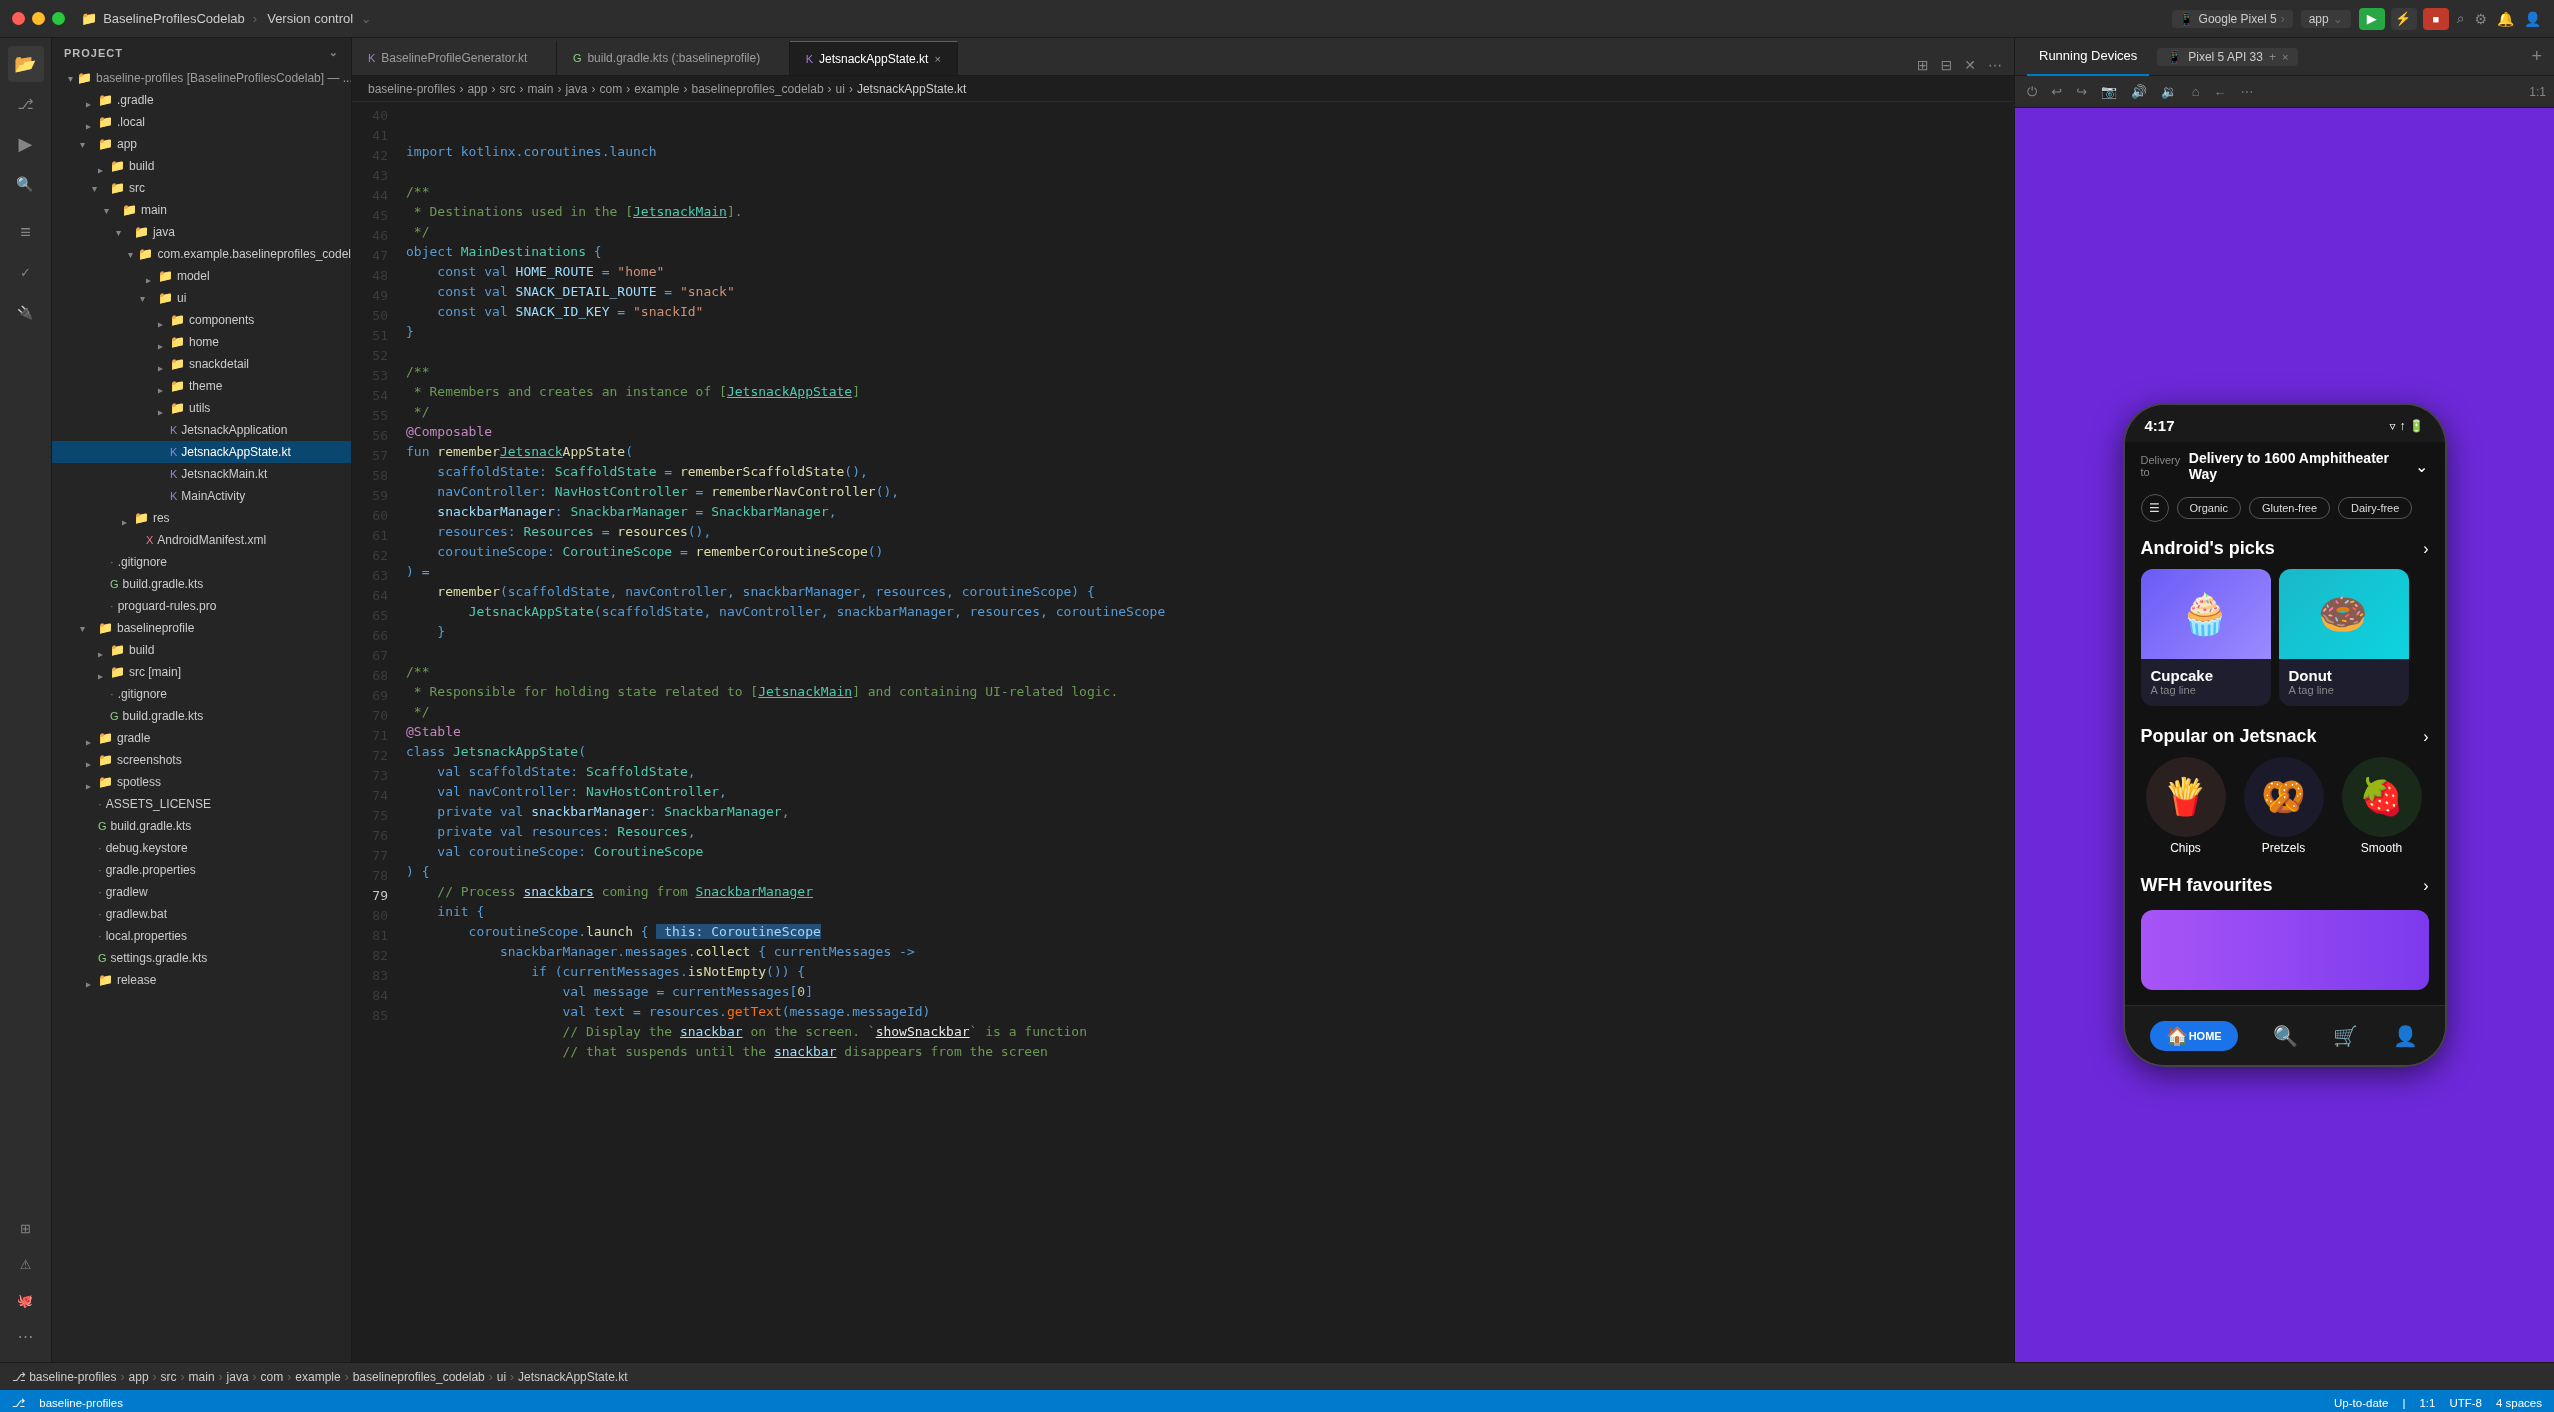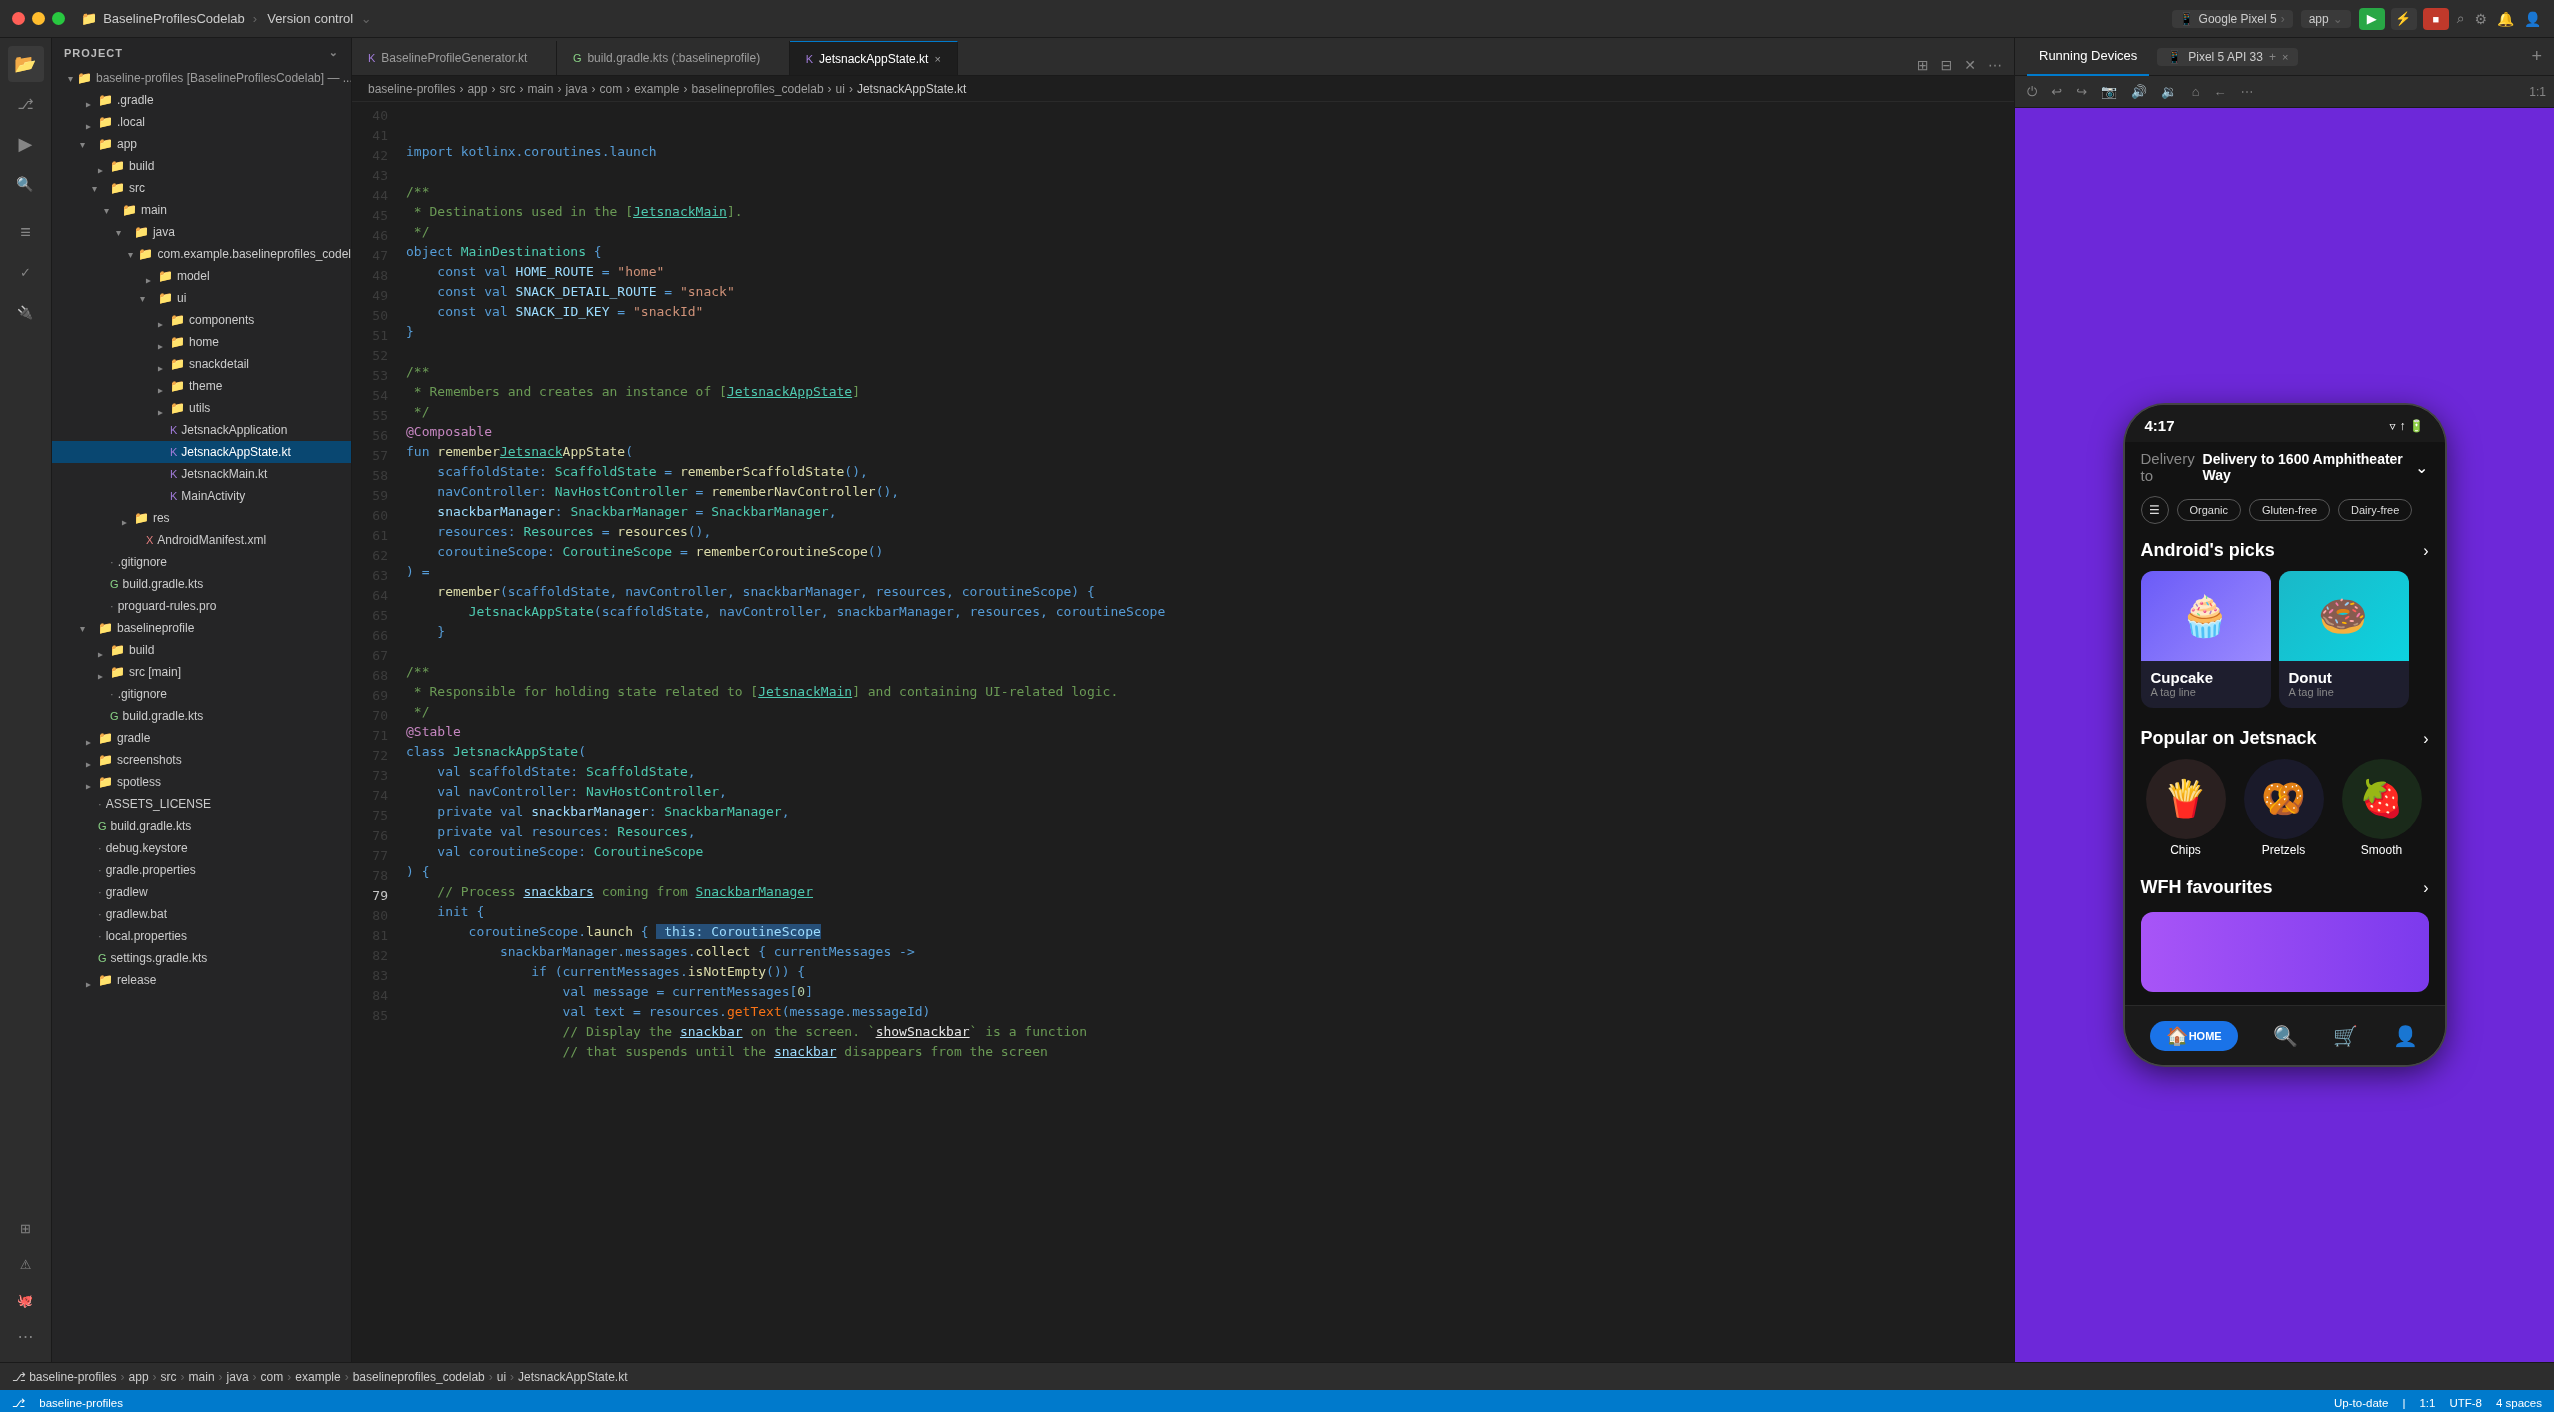--- a/index.html
+++ b/index.html
@@ -633,21 +633,21 @@
             <span>▿</span>
             <span>↑</span>
             <span>🔋</span>
           </div>
         </div>
 
         <div class="app-content">
 
           <div class="app-header">
             <div style="display:flex;align-items:center;gap:6px">
-              <span style="color:#888;font-size:15px">Delivery to</span>
+              <span style="color:#888;font-size:11px">Delivery to</span>
             </div>
             <div style="display:flex;align-items:center;gap:12px">
               <span style="color:#fff;font-size:14px;font-weight:600">Delivery to 1600 Amphitheater Way</span>
               <span style="color:#fff">⌄</span>
             </div>
           </div>
 
           <div class="filter-row">
             <div class="filter-icon">☰</div>
             <button class="filter-btn">Organic</button>

